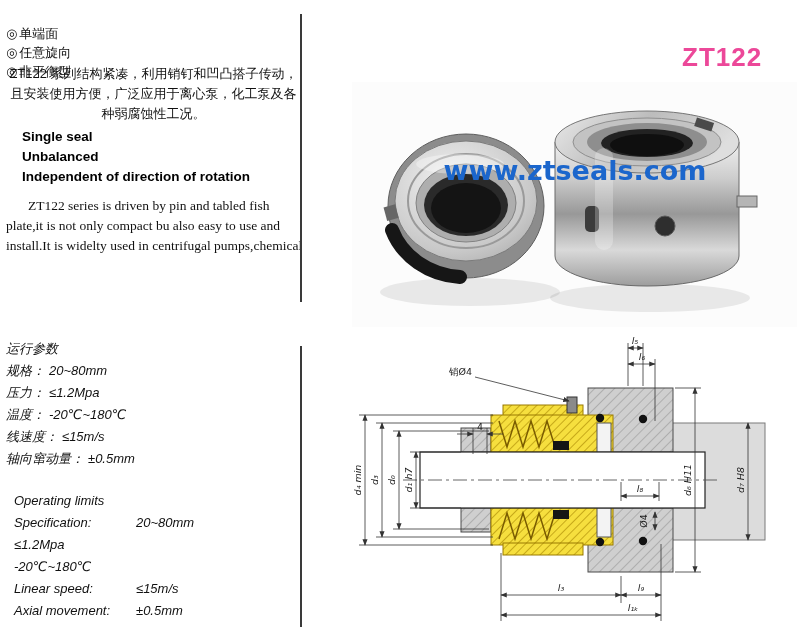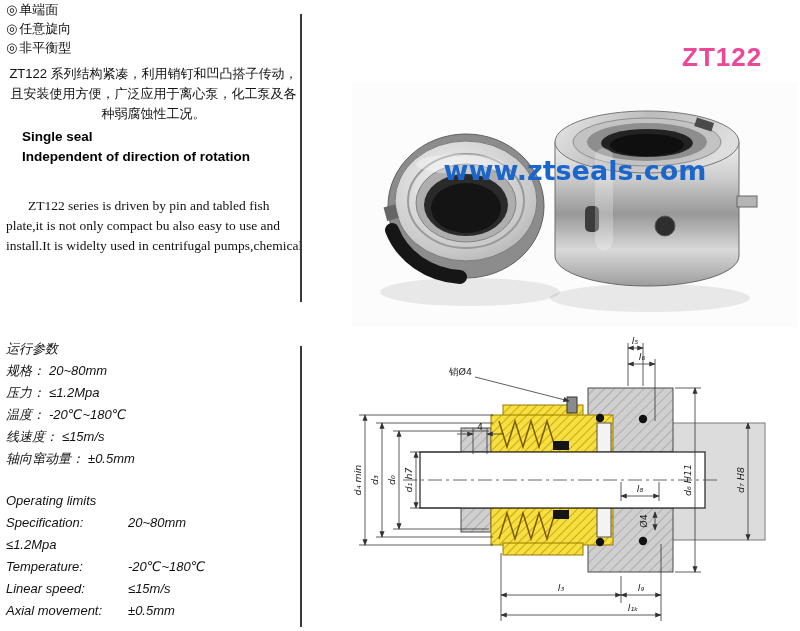--- a/index.html
+++ b/index.html
@@ -1,35 +1,35 @@
 <!DOCTYPE html>
 <html><head>
 <meta charset="utf-8">
 <style>
   * { margin:0; padding:0; box-sizing:border-box; }
   html,body { background:#fff; }
   body { font-family:"Liberation Sans","DejaVu Sans",sans-serif; color:#111; }
   .page { position:relative; width:800px; height:631px; background:#fff; overflow:hidden; }
   .abs { position:absolute; }
 
-  .bullets { left:6px; top:0; font-size:13px; line-height:19px; }
+  .bullets { left:6px; top:24px; font-size:13px; line-height:19px; }
   .bullet-line .mk { margin-right:2px; }
 
   .desc-cn { left:6px; top:64px; width:295px; font-size:13px; line-height:20px;text-align:center; }
 
   .features { left:22px; top:127px; font-size:13.5px; font-weight:bold; line-height:20px; color:#000; }
 
   .desc-en { left:6px; top:196px; width:299px; font-size:13.5px; line-height:20px; text-indent:22px;font-family:Liberation Serif, serif; }
 
   .params { left:6px; font-size:13px;font-style:italic; }
   .params .title { line-height:22px; }
   .params .row { display:flex; line-height:22px; white-space:nowrap; }
   .params.cn { top:338px; }
   .params.cn .lbl { margin-right:4px; }
-  .params.en { top:490px; }
+  .params.en { top:490px;margin-left:8px; }
   .params.en .lbl { width:122px; flex:0 0 122px; }
 
   .vline { left:300px; width:2px; background:#3a3a3a; }
   .v1 { top:14px; height:288px; }
   .v2 { top:346px; height:281px; }
 
   .model { left:682px; top:42px; font-size:26px; font-weight:bold; color:#ec4899; letter-spacing:1px; }
 
   .photo { left:352px; top:82px; }
   .drawing { left:303px; top:333px; }
@@ -44,20 +44,21 @@
   <div class="abs bullets">
     <div class="bullet-line"><span class="mk">◎</span><span>单端面</span></div>
     <div class="bullet-line"><span class="mk">◎</span><span>任意旋向</span></div>
     <div class="bullet-line"><span class="mk">◎</span><span>非平衡型</span></div>
   </div>
 
   <div class="abs desc-cn">ZT122 系列结构紧凑，利用销钉和凹凸搭子传动，且安装使用方便，广泛应用于离心泵，化工泵及各种弱腐蚀性工况。</div>
 
   <div class="abs features">
     <div>Single seal</div>
+    <div>Unbalanced</div>
     <div>Independent of direction of rotation</div>
   </div>
 
   <div class="abs desc-en">ZT122 series is driven by pin and tabled fish plate,it is not only compact bu also easy to use and install.It is widelty used in centrifugal pumps,chemical</div>
 
   <div class="abs params cn">
     <div class="title">运行参数</div>
     <div class="row">
         <span class="lbl">规格：</span>
         <span class="val">20~80mm</span>
@@ -83,21 +84,20 @@
   <div class="abs params en">
     <div class="title">Operating limits</div>
     <div class="row">
         <span class="lbl">Specification:</span>
         <span class="val">20~80mm</span>
       </div>
     <div class="row">
         <span class="val">≤1.2Mpa</span>
       </div>
     <div class="row">
-        <span class="lbl">Temperature:</span>
         <span class="val">-20℃~180℃</span>
       </div>
     <div class="row">
         <span class="lbl">Linear speed:</span>
         <span class="val">≤15m/s</span>
       </div>
     <div class="row">
         <span class="lbl">Axial movement:</span>
         <span class="val">±0.5mm</span>
       </div>

